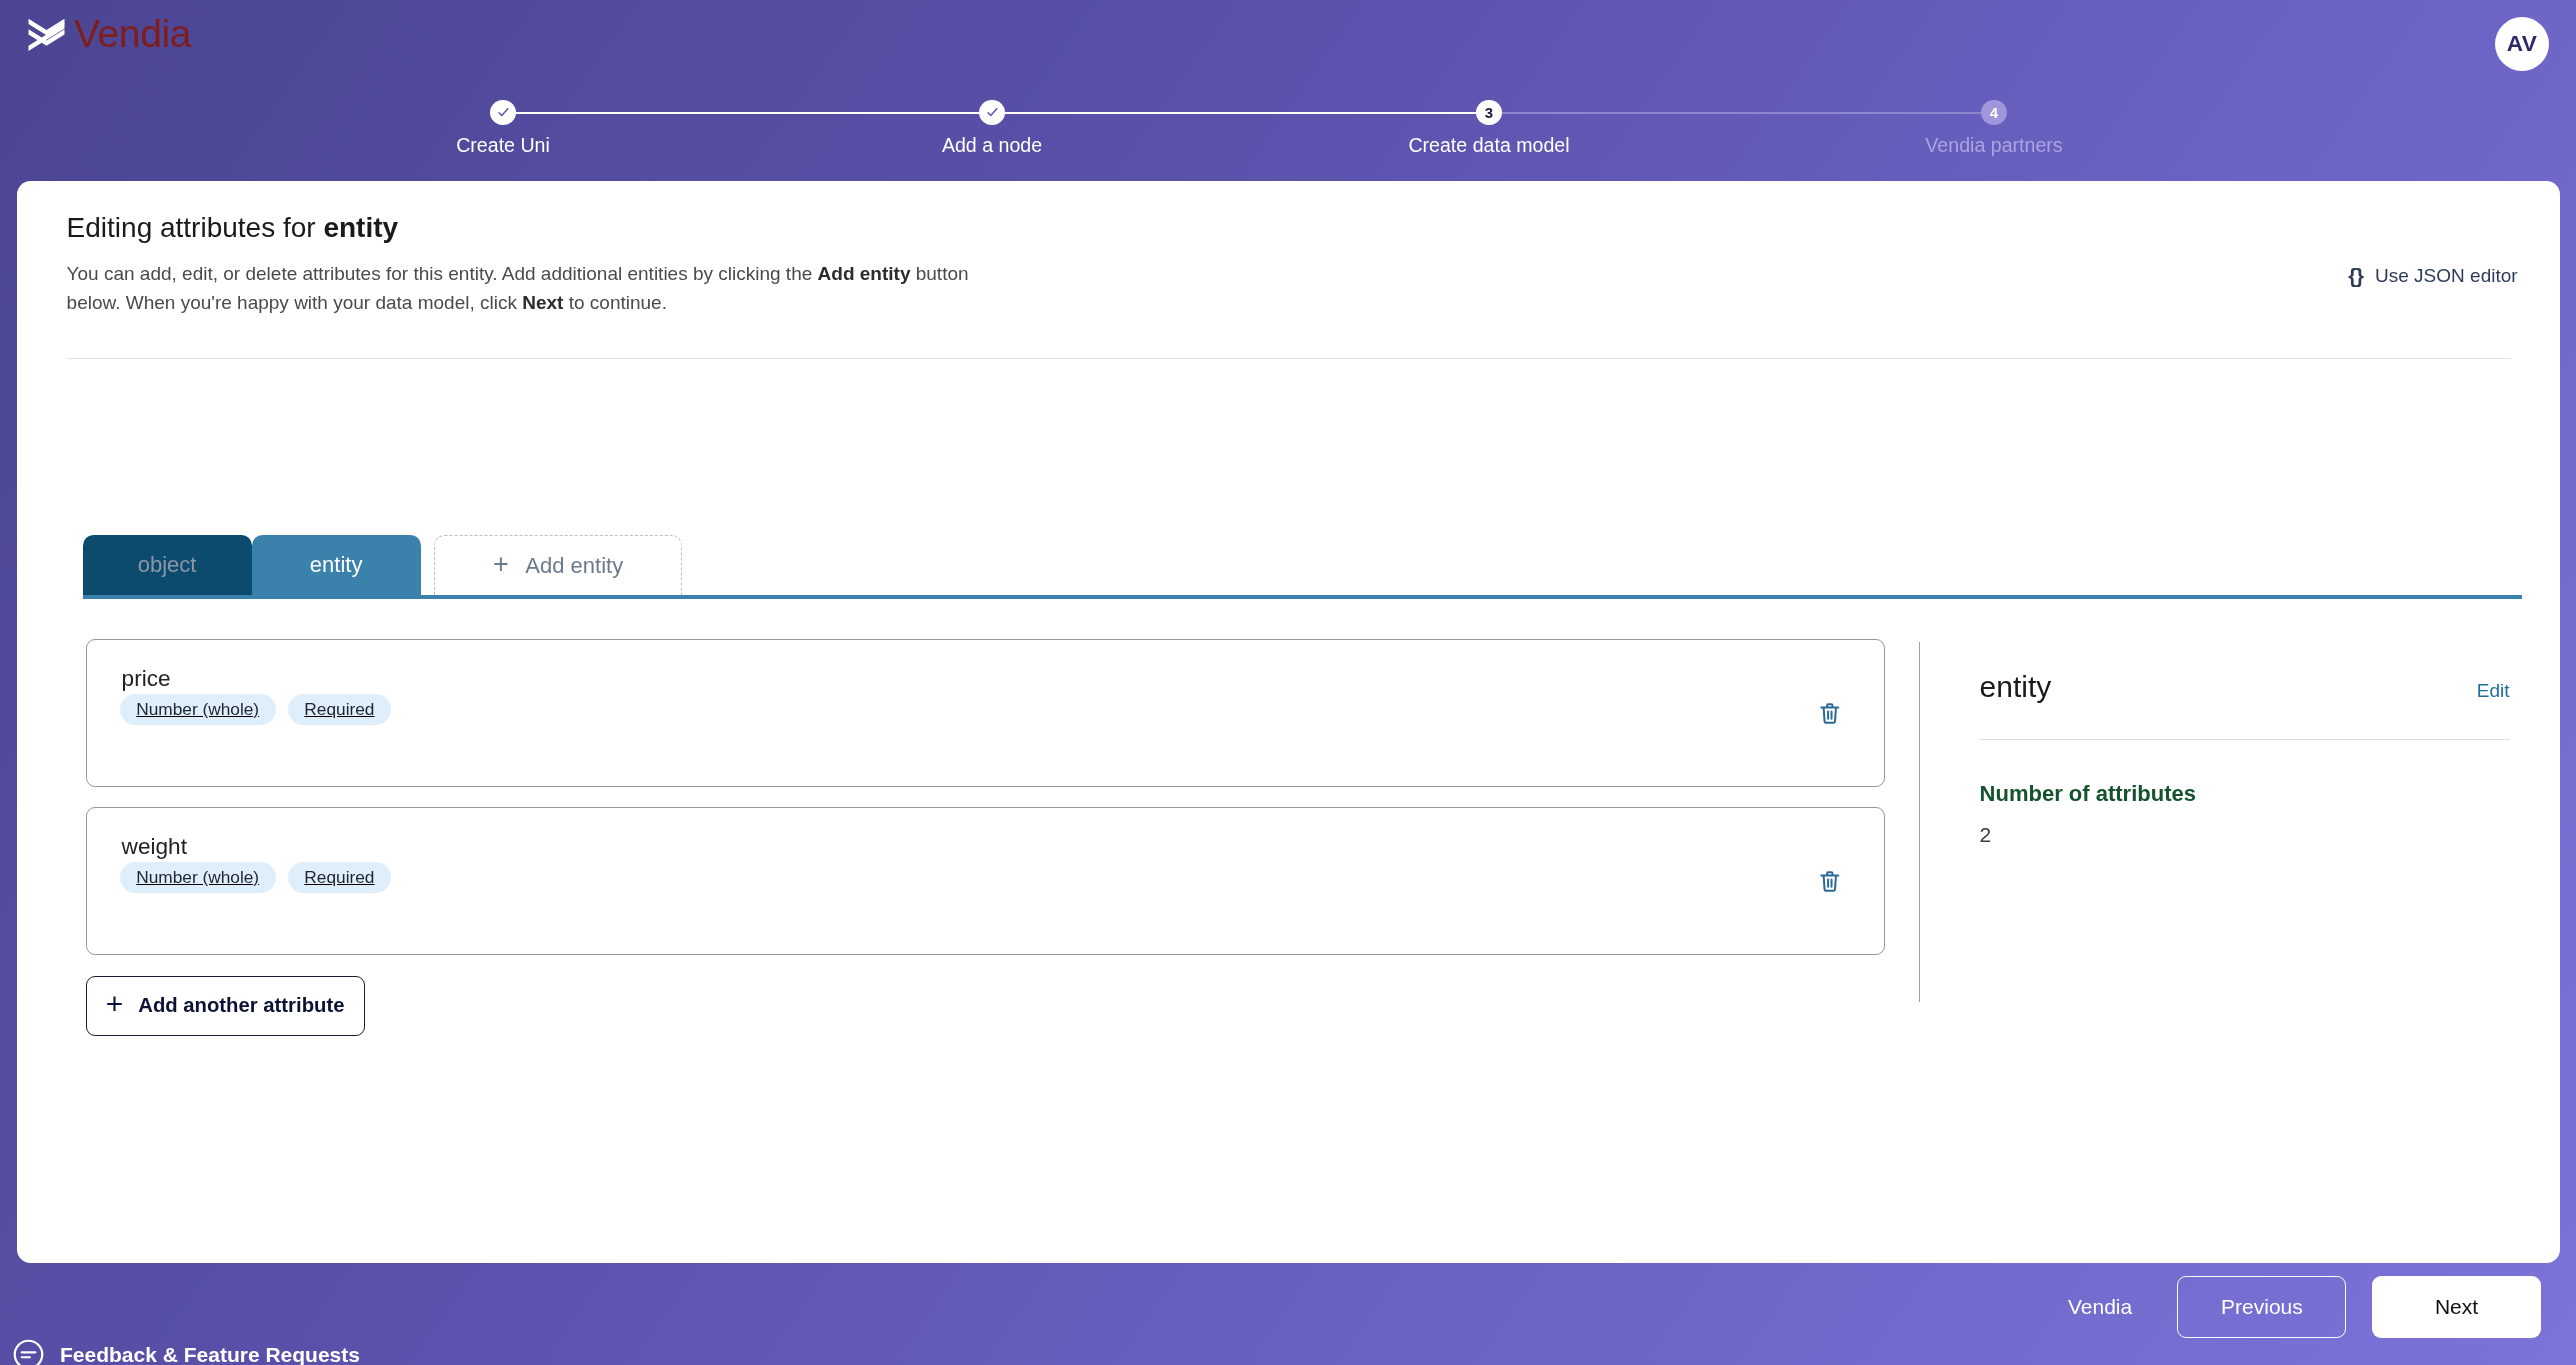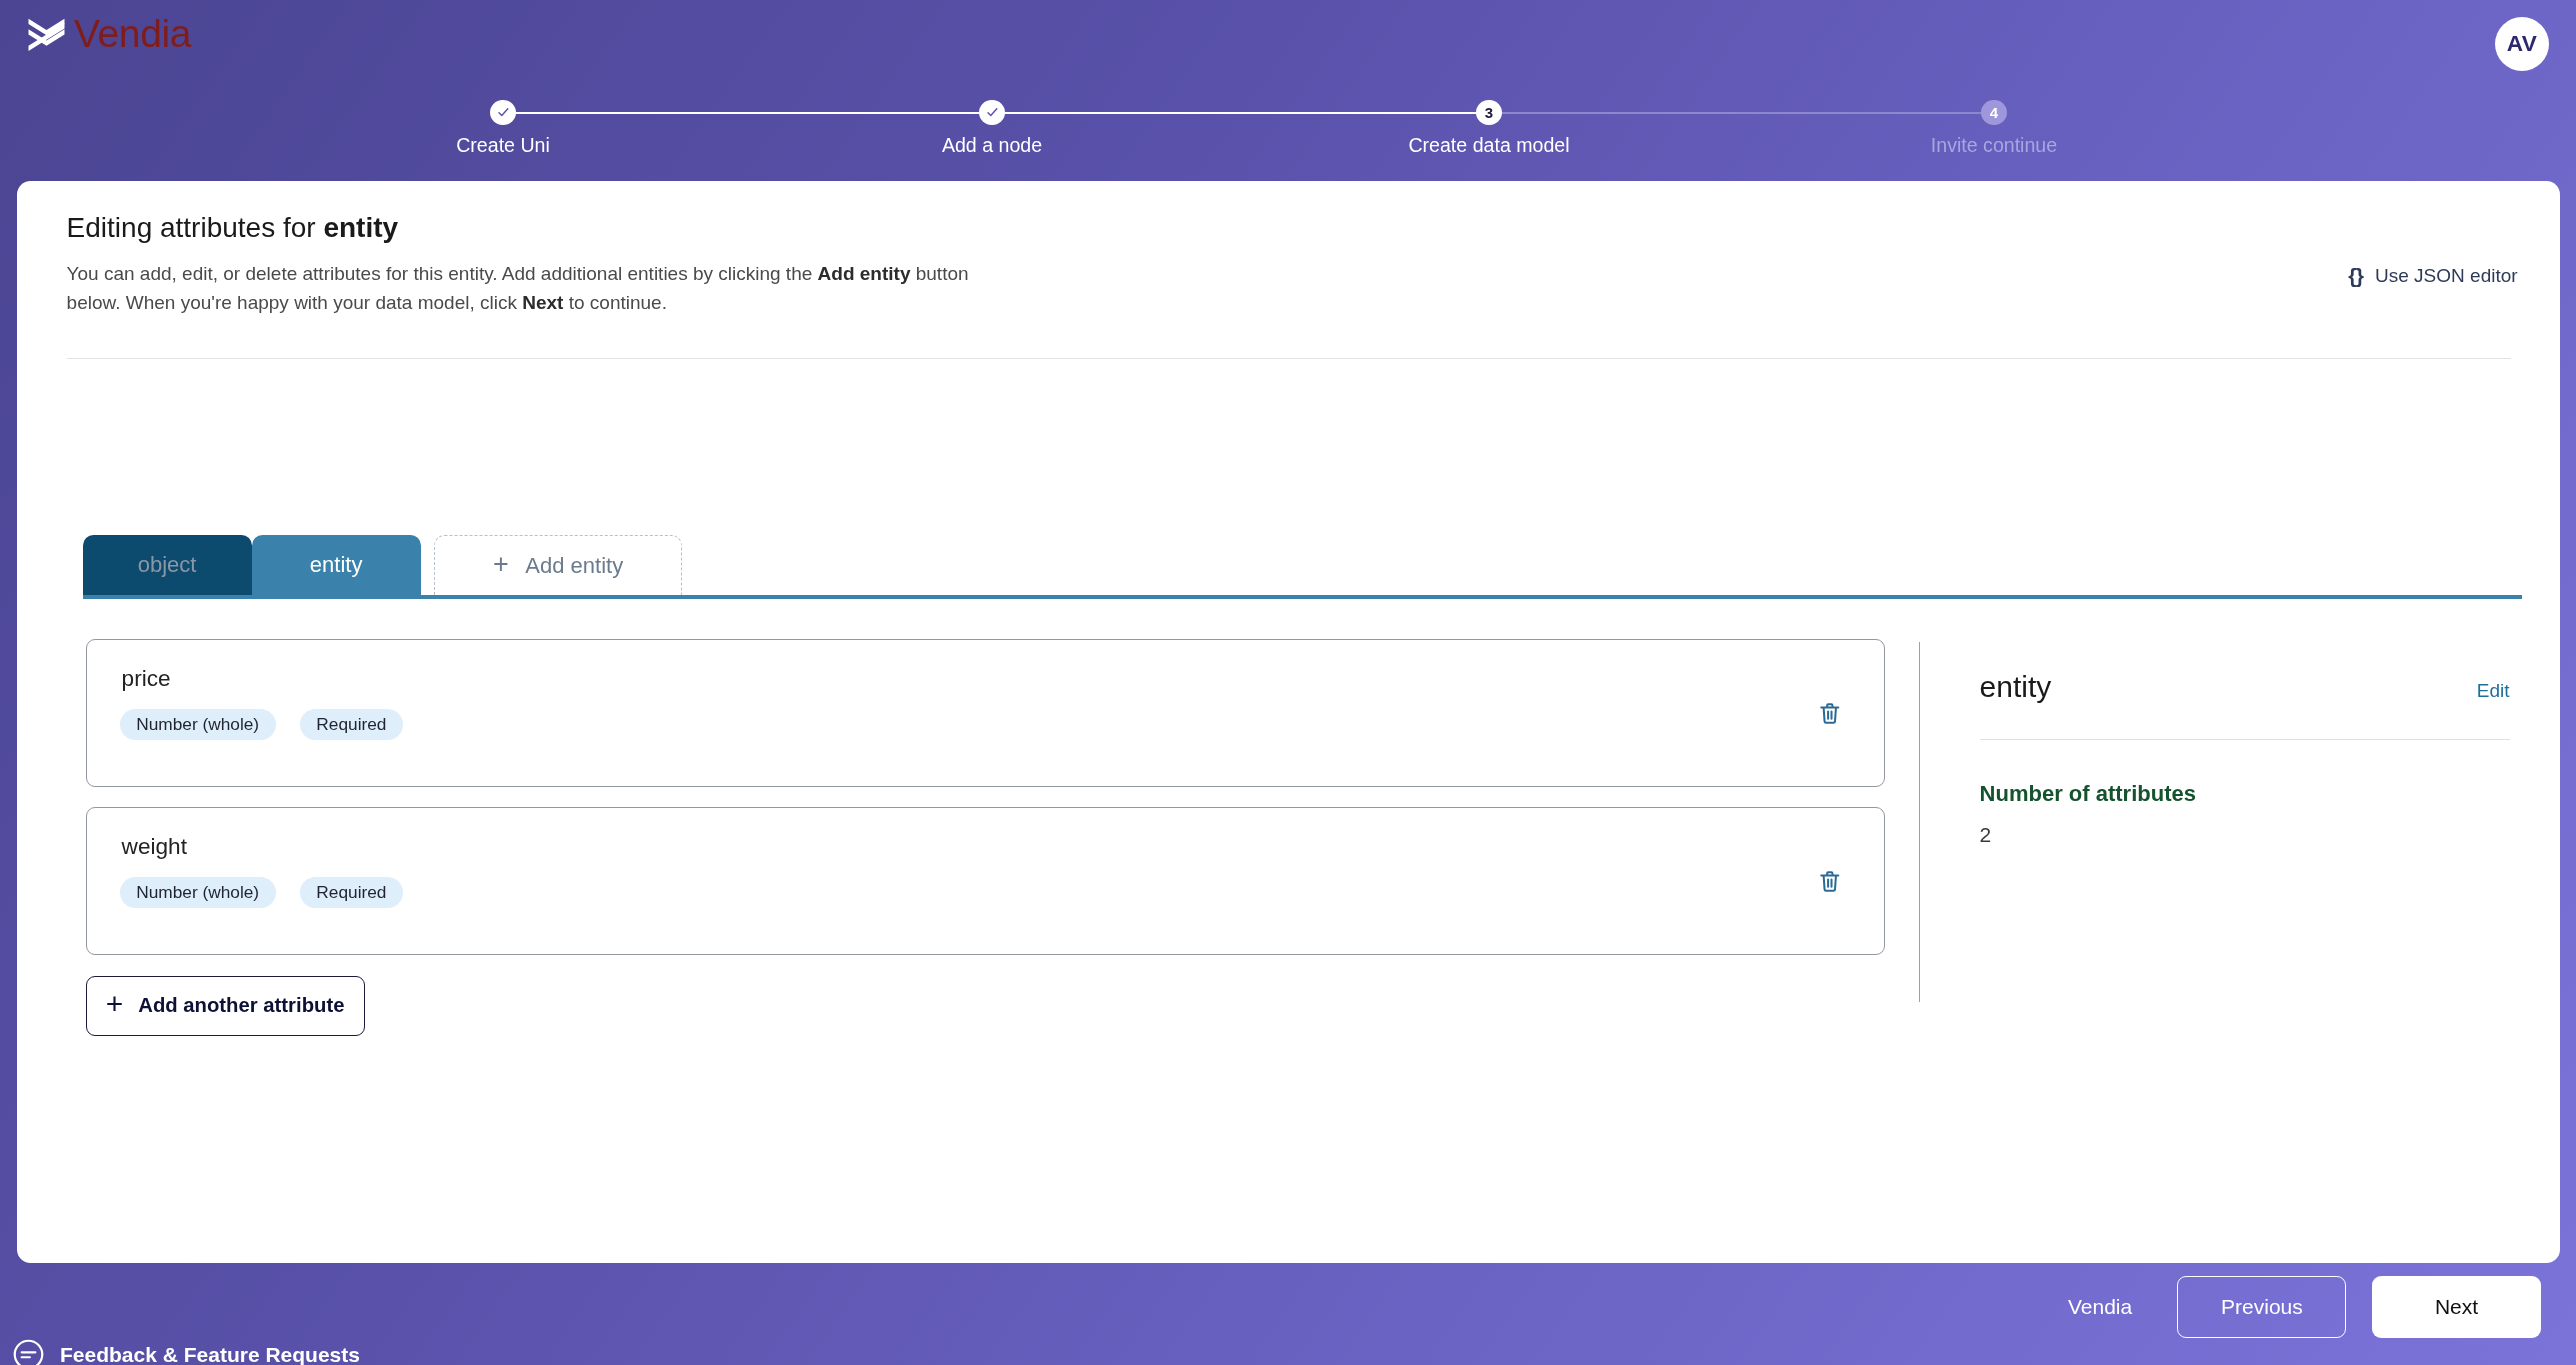--- a/index.html
+++ b/index.html
@@ -247,23 +247,24 @@
     position: absolute;
     left: 35px;
     top: 25.6px;
     font-size: 22.6px;
     color: #222222;
   }
 
   .attr-badges {
     position: absolute;
     left: 33px;
-    top: 69px;
-    display: flex;
-    gap: 24px;
+    top: 54px;
+    display: flex;
+    gap: 12px;
+    text-decoration: underline;
   }
   .badge {
     background: #dfeefb;
     color: #1f2430;
     font-size: 17.3px;
     border-radius: 16.6px;
     padding: 6.8px 16.6px;
     line-height: 1;
     white-space: nowrap;
   }
@@ -451,21 +452,21 @@
     <div class="step-label">Add a node</div>
   </div>
 
   <div class="step" style="left:1031px;">
     <div class="step-dot current">3</div>
     <div class="step-label">Create data model</div>
   </div>
 
   <div class="step" style="left:1536px;">
     <div class="step-dot upcoming">4</div>
-    <div class="step-label muted">Invite continue</div>
+    <div class="step-label muted">Vendia partners</div>
   </div>
 </div>
 
 <div class="card">
 
   <div class="card-head">
     <div class="page-title">
       <span>Editing attributes for </span><b>entity</b>
     </div>
     <div class="page-desc">

